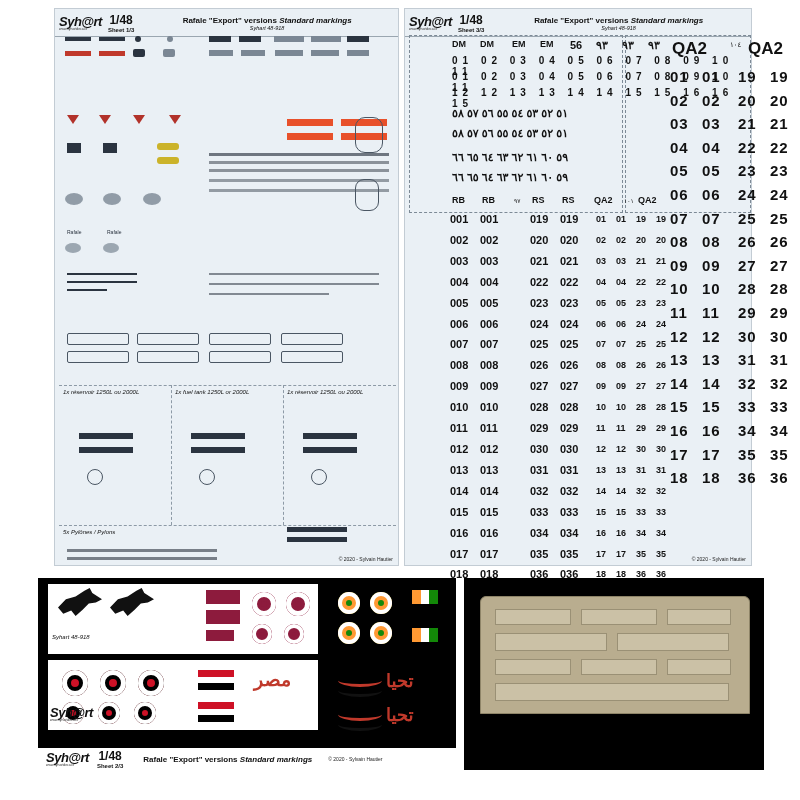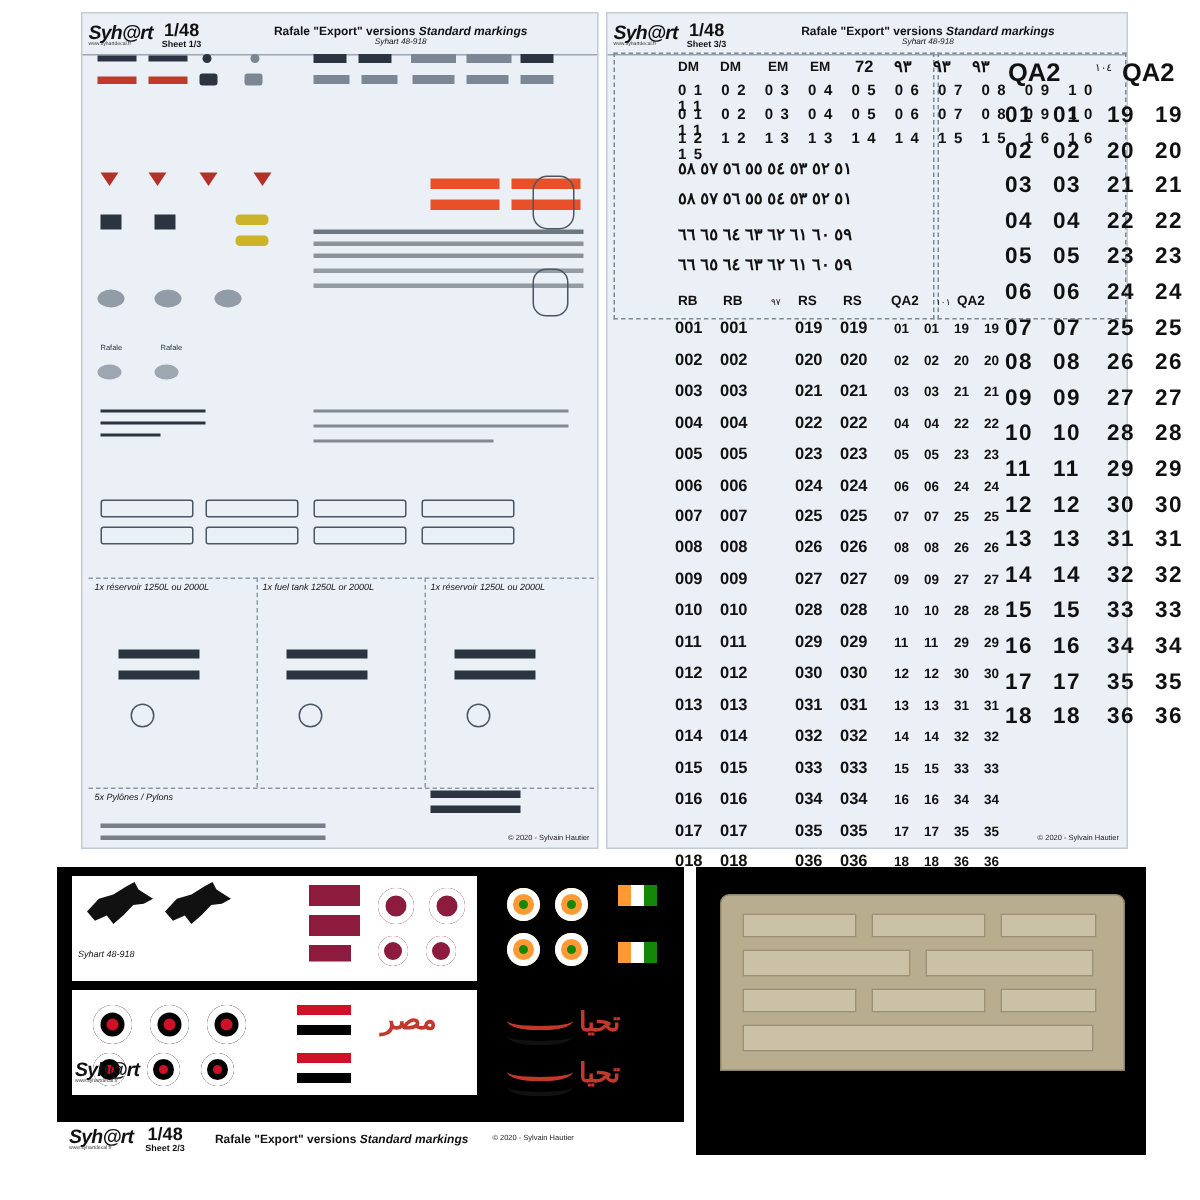--- a/index.html
+++ b/index.html
@@ -190,21 +190,21 @@
       </div>
     </div>
 
     <div class="dashbox" style="left:4px;top:26px;width:212px;height:176px;"></div>
     <div class="dashbox" style="left:220px;top:26px;width:124px;height:176px;"></div>
 
     <div class="numcol hdrlbl" style="left:8px;top:30px;">DM</div>
     <div class="numcol hdrlbl" style="left:36px;top:30px;">DM</div>
     <div class="numcol hdrlbl" style="left:68px;top:30px;">EM</div>
     <div class="numcol hdrlbl" style="left:96px;top:30px;">EM</div>
-    <div class="numcol arab" style="left:126px;top:28px;">72</div>
+    <div class="numcol arab" style="left:126px;top:28px;">56</div>
     <div class="numcol arab" style="left:152px;top:28px;">٩٣</div>
     <div class="numcol arab" style="left:178px;top:28px;">٩٣</div>
     <div class="numcol arab" style="left:204px;top:28px;">٩٣</div>
 
     <div class="numcol" style="left:8px;top:46px;font-size:10px;font-weight:bold;letter-spacing:5px;">01 02 03 04 05 06 07 08 09 10 11</div>
     <div class="numcol" style="left:8px;top:62px;font-size:10px;font-weight:bold;letter-spacing:5px;">01 02 03 04 05 06 07 08 09 10 11</div>
     <div class="numcol" style="left:8px;top:78px;font-size:10px;font-weight:bold;letter-spacing:5px;">12 12 13 13 14 14 15 15 16 16 15</div>
 
     <div class="numcol arab" style="left:8px;top:96px;letter-spacing:3px;">٥١ ٥٢ ٥٣ ٥٤ ٥٥ ٥٦ ٥٧ ٥٨</div>
     <div class="numcol arab" style="left:8px;top:116px;letter-spacing:3px;">٥١ ٥٢ ٥٣ ٥٤ ٥٥ ٥٦ ٥٧ ٥٨</div>

